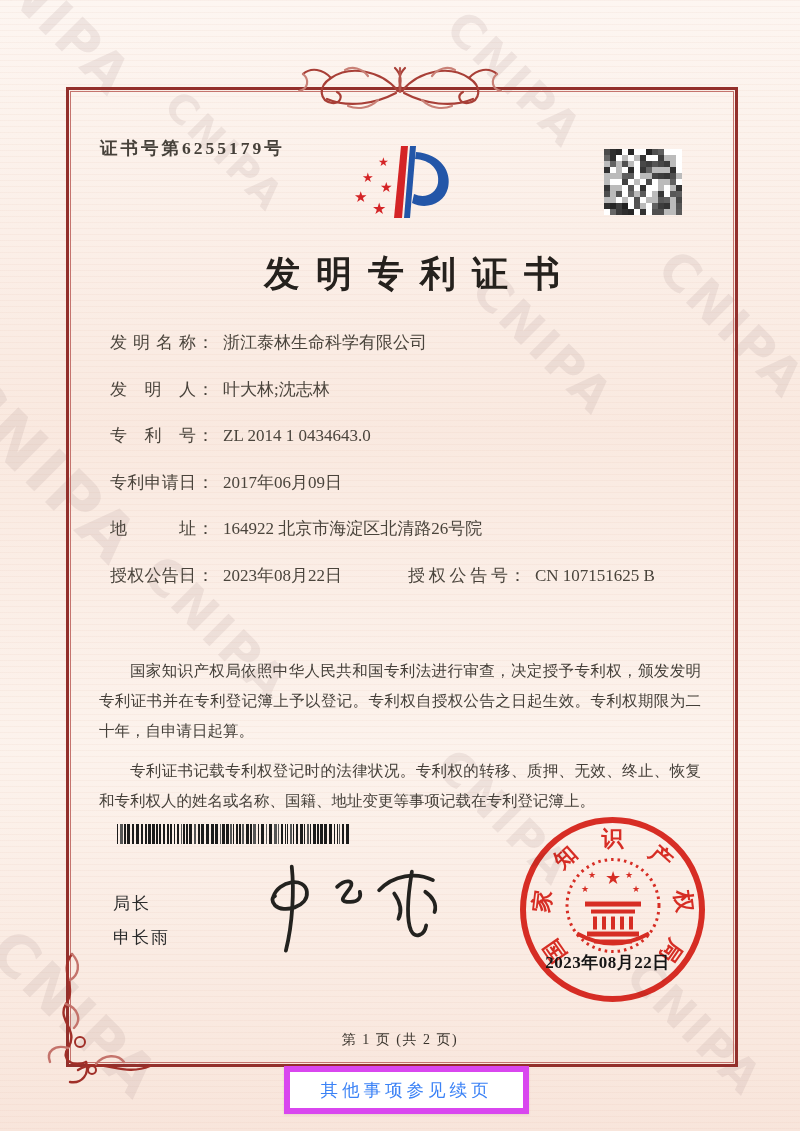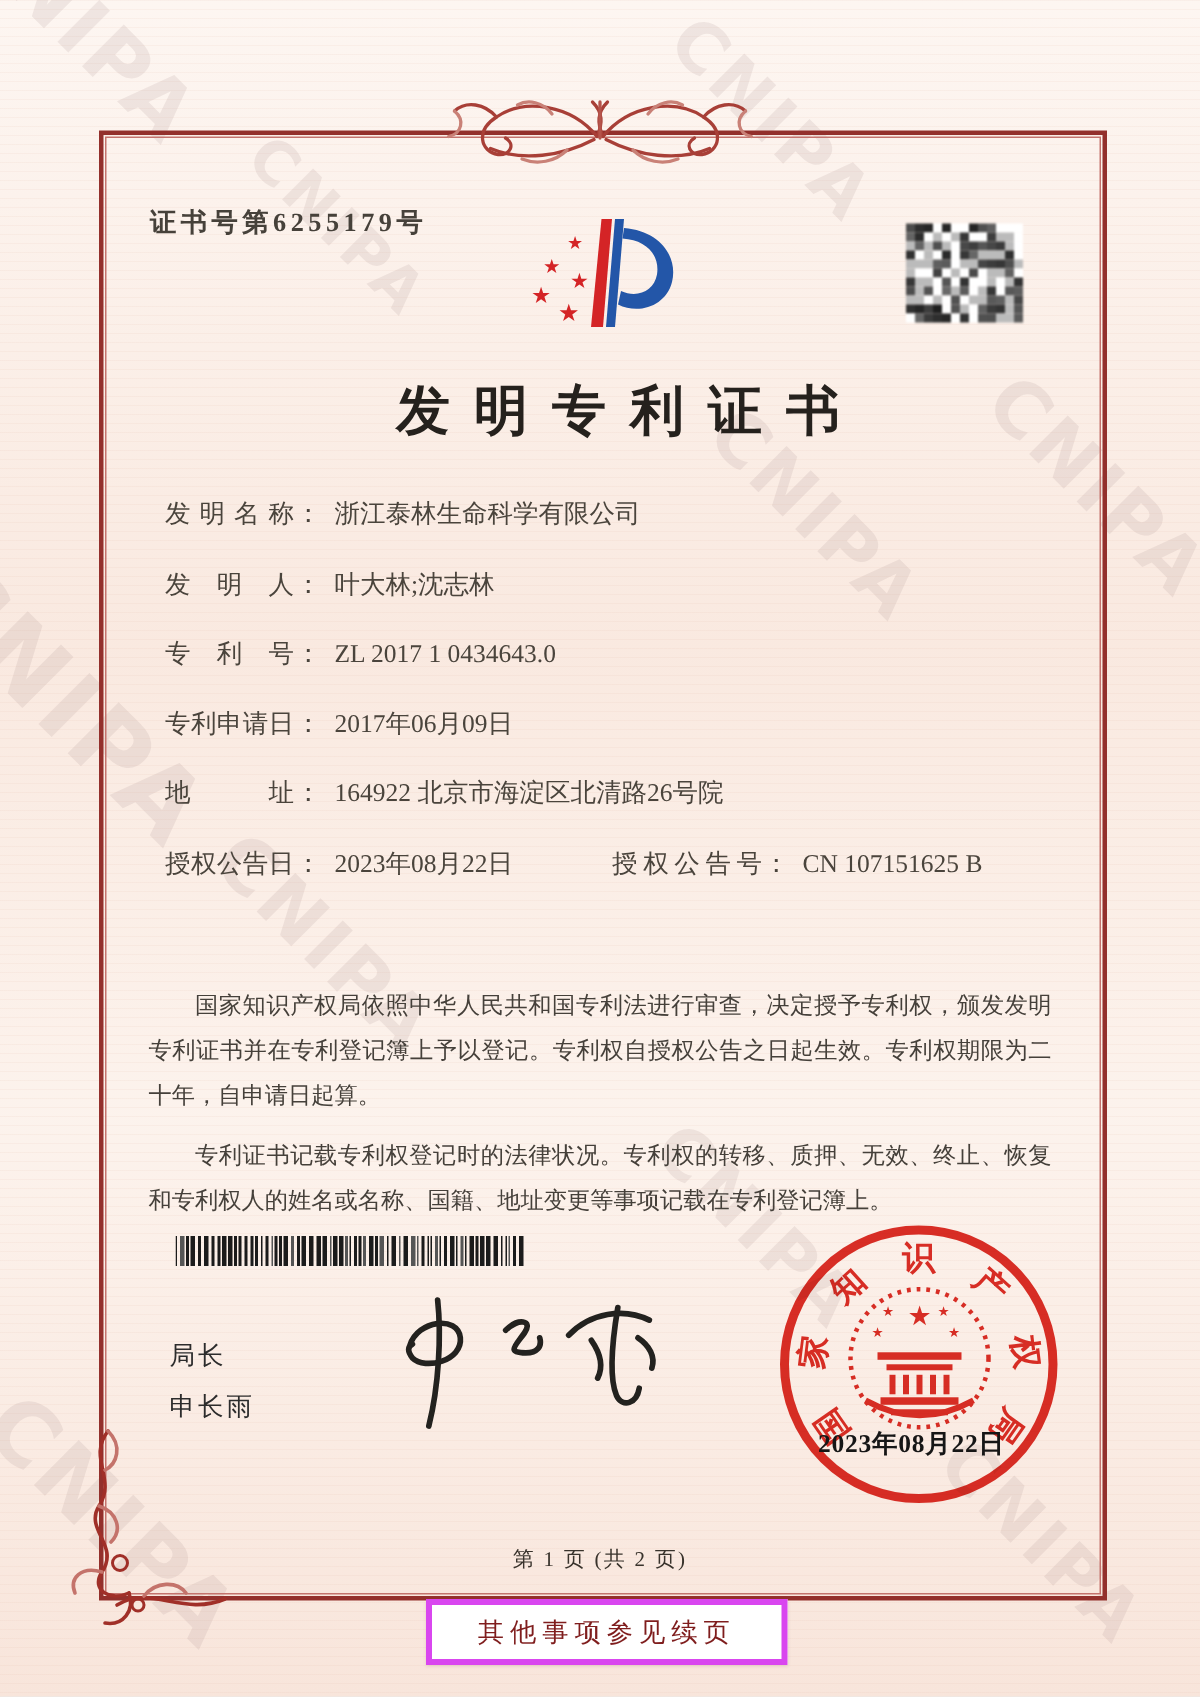--- a/index.html
+++ b/index.html
@@ -53,22 +53,22 @@
   .seal-char{position:absolute;left:50%;top:50%;font-size:22px;font-weight:bold;color:#d9251c;
        font-family:"Liberation Serif",serif;
        transform:translate(-50%,-50%) rotate(var(--a)) translateY(-71px);}
   .emblem{position:absolute;left:50%;top:50%;transform:translate(-50%,-54%);}
   .seal-date{position:absolute;left:540px;top:951px;width:135px;z-index:6;text-align:center;
        font-size:17px;font-weight:bold;color:#161616;letter-spacing:.5px;}
   
   .page-num{position:absolute;left:0;top:1031px;width:100%;z-index:4;text-align:center;
        font-size:14px;letter-spacing:1.5px;color:#39332c;}
   .note-box{position:absolute;left:284px;top:1066px;width:233px;height:36px;z-index:4;
-       background:#ffffff;border:4px solid #d946ef;box-shadow:0 1px 2px rgba(120,90,80,.15);
-       text-align:center;line-height:36px;font-size:17.5px;letter-spacing:4px;color:#7f1d1d;}
+       background:#ffffff;border:6px solid #d946ef;box-shadow:0 1px 2px rgba(120,90,80,.15);
+       text-align:center;line-height:36px;font-size:17.5px;letter-spacing:4px;color:#3b82f6;}
 </style>
 </head>
 <body>
 
 <div id="page">
   <div class="texture"></div>
   <div id="watermarks">
       <span class="wm" style="left: -45px; top: -15px; font-size: 54px;">CNIPA</span>
       <span class="wm" style="left: 430px; top: 52px; font-size: 46px;">CNIPA</span>
       <span class="wm" style="left: 150px; top: 128px; font-size: 40px;">CNIPA</span>
@@ -279,21 +279,21 @@
   <h1 class="title">发明专利证书</h1>
 
   <div class="fields">
     <div class="frow">
       <span class="flabel">发明名称</span><span class="fcolon">：</span><span class="fvalue">浙江泰林生命科学有限公司</span>
     </div>
     <div class="frow">
       <span class="flabel">发明人</span><span class="fcolon">：</span><span class="fvalue">叶大林;沈志林</span>
     </div>
     <div class="frow">
-      <span class="flabel">专利号</span><span class="fcolon">：</span><span class="fvalue">ZL 2017 1 0434643.0</span>
+      <span class="flabel">专利号</span><span class="fcolon">：</span><span class="fvalue">ZL 2014 1 0434643.0</span>
     </div>
     <div class="frow">
       <span class="flabel">专利申请日</span><span class="fcolon">：</span><span class="fvalue">2017年06月09日</span>
     </div>
     <div class="frow">
       <span class="flabel">地址</span><span class="fcolon">：</span><span class="fvalue">164922 北京市海淀区北清路26号院</span>
     </div>
     <div class="frow">
       <span class="flabel">授权公告日</span><span class="fcolon">：</span><span class="fvalue">2023年08月22日</span><span class="g2"><span class="flabel" style="width:100px">授权公告号</span><span class="fcolon">：</span><span class="fvalue">CN 107151625 B</span></span>
     </div>

